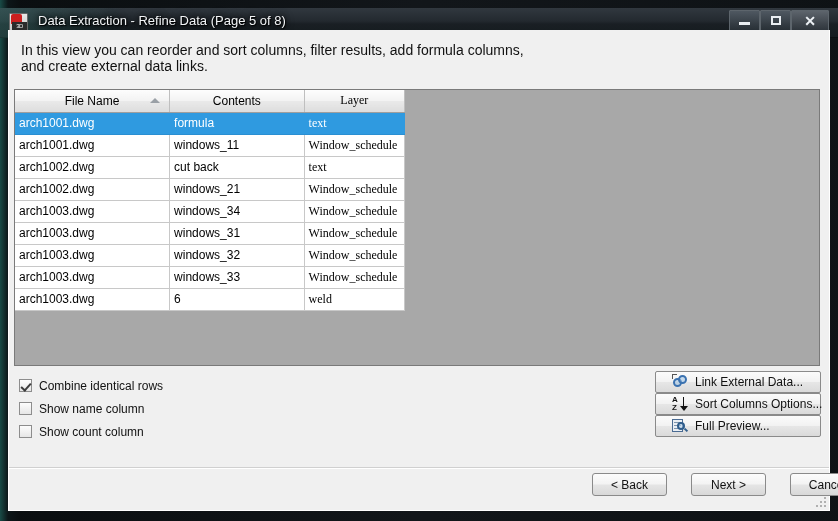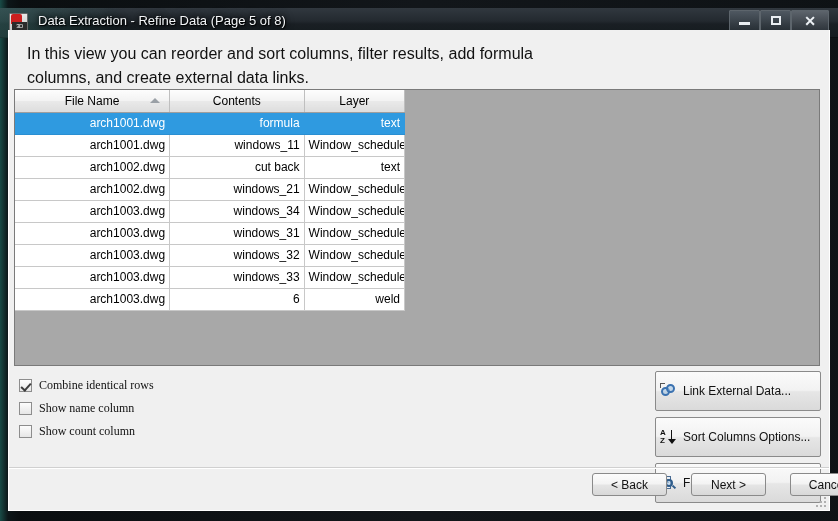--- a/index.html
+++ b/index.html
@@ -92,23 +92,22 @@
   }
   #client-inner {
     position: absolute; left: 0; top: 0; right: 0; bottom: 0;
     background: #f0f0f0;
   }
 
   #description {
     position: absolute;
     left: 12px; top: 12px;
     width: 520px;
-    font-size: 16px; color: #111;
-    line-height: 24px;
-    margin-left: 6px;
+    font-size: 14px; color: #111;
+    line-height: 16px;
   }
 
   
   #grid-outer {
     position: absolute;
     left: 5px; top: 59px;
     width: 806px; height: 277px;
     background: #a8a8a8;
     border: 1px solid #7a7a7a;
     overflow: hidden;
@@ -131,35 +130,35 @@
     text-align: center;
     position: relative;
     padding: 0 4px;
   }
   table.datagrid td {
     height: 22px;
     border-right: 1px solid #c8c8c8;
     border-bottom: 1px solid #c8c8c8;
     font-size: 12px;
     color: #000;
-    text-align: right;
+    text-align: left;
     background: #ffffff;
     padding: 0 4px;
     white-space: nowrap;
     overflow: hidden;
   }
   table.datagrid tr.selected td {
     background: #2f9ae0;
     color: #ffffff;
     border-right-color: #2f9ae0;
     border-bottom-color: #2a8fd2;
   }
   .col-file { width: 154px; }
   .col-contents { width: 134px; }
-  .col-layer { width: 100px; }
+  .col-layer { width: 100px; font-family: Liberation Serif, serif; }
   .sort-arrow {
     position: absolute;
     right: 9px; top: 8px;
     width: 0; height: 0;
     border-left: 5px solid transparent;
     border-right: 5px solid transparent;
     border-bottom: 5px solid #9aa0a6;
   }
 
   
@@ -175,32 +174,31 @@
   }
   .cb-box.checked::after {
     content: "";
     position: absolute;
     left: 3px; top: 1px;
     width: 4px; height: 8px;
     border: solid #3c3c3c;
     border-width: 0 2px 2px 0;
     transform: rotate(42deg);
   }
-  .cb-label { font-size: 12px; color: #111; font-family: Liberation Serif, serif; }
+  .cb-label { font-size: 12px; color: #111; }
 
   
   #action-buttons { position: absolute; left: 646px; top: 341px; }
   .act-btn {
-    width: 166px; height: 40px;
+    width: 166px; height: 22px;
     border: 1px solid #8a8a8a;
     border-radius: 2px;
     background: linear-gradient(180deg, #fbfbfb 0%, #f2f2f2 48%, #e6e6e6 52%, #dadada 100%);
     display: flex; align-items: center;
-    padding-left: 4px;
-    margin-bottom: 6px;
+    padding-left: 16px;
     font-size: 12px; color: #111;
   }
   .act-icon { width: 17px; height: 16px; margin-right: 6px; flex: none; position: relative; }
   .act-label { white-space: nowrap; }
 
   
   .icon-link .ring {
     position: absolute; border: 2px solid #3b72b0; border-radius: 50%;
     width: 9px; height: 9px;
   }

